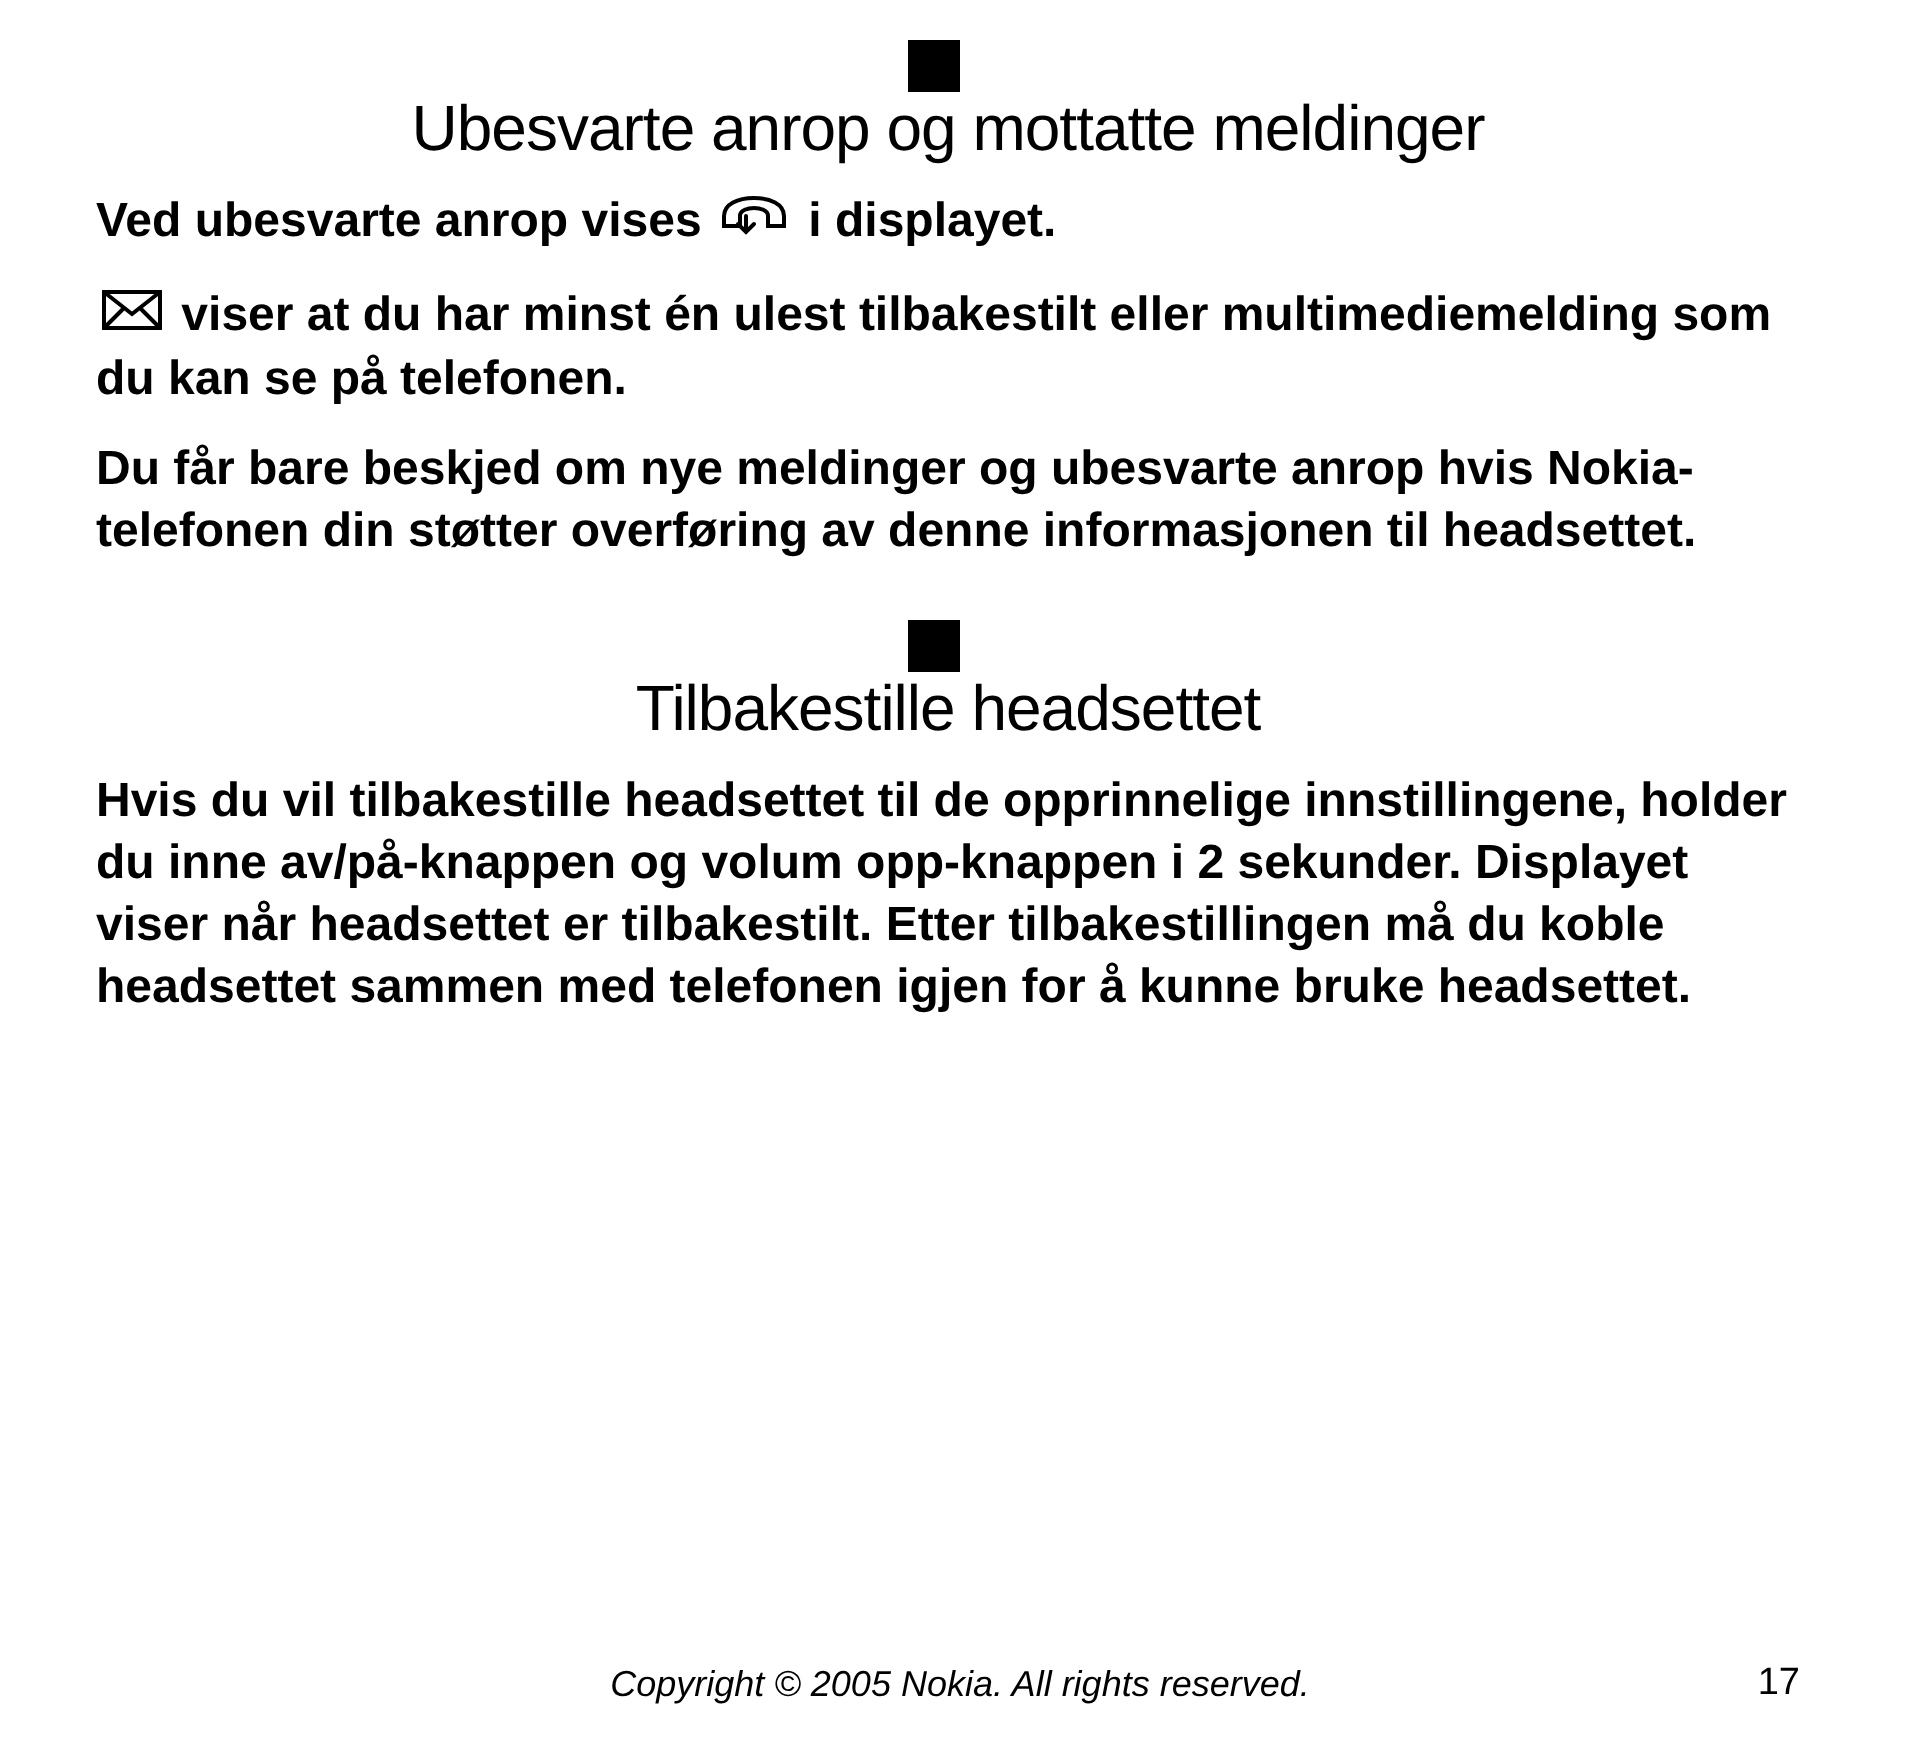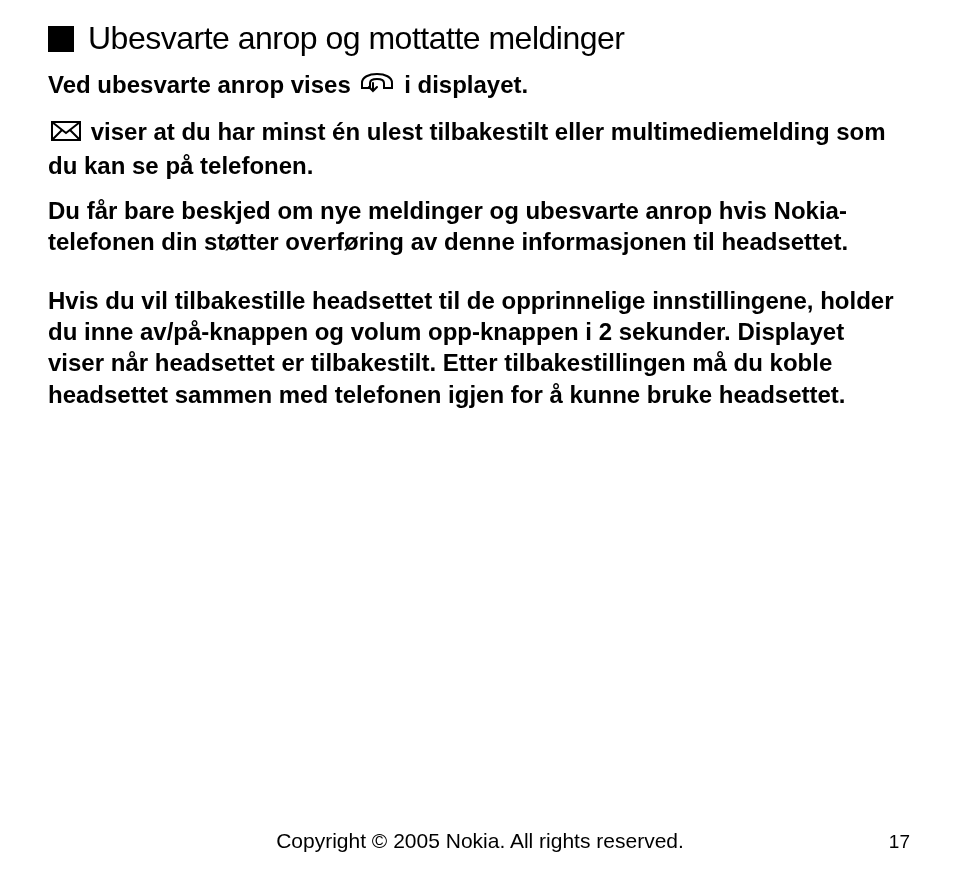--- a/index.html
+++ b/index.html
@@ -9,20 +9,21 @@
     background: #ffffff;
     font-family: Arial, Helvetica, sans-serif;
     color: #000;
     padding: 20px 60px 30px 48px;
     position: relative;
   }
   .heading {
     display: flex;
     align-items: center;
     margin-bottom: 12px;
+    flex-direction: column;
   }
   .heading .square {
     width: 26px;
     height: 26px;
     background: #000;
     margin-right: 14px;
     flex-shrink: 0;
   }
   .heading h2 {
     font-size: 32px;
@@ -42,26 +43,27 @@
   }
   .section2 {
     margin-top: 28px;
   }
   .footer {
     position: absolute;
     bottom: 26px;
     left: 0;
     width: 100%;
     text-align: center;
-    font-size: 21px;
+    font-size: 18px;
+    font-style: italic;
   }
   .page-num {
     position: absolute;
     bottom: 26px;
-    right: 50px;
+    right: 60px;
     font-size: 19px;
   }
 </style>
 </head>
 <body>
 
 <div class="heading">
   <div class="square"></div>
   <h2>Ubesvarte anrop og mottatte meldinger</h2>
 </div>
@@ -84,17 +86,21 @@
       <path d="M 2 2 L 16 13 L 30 2" fill="none" stroke="#000" stroke-width="2"></path>
       <path d="M 2 20 L 12 10 M 30 20 L 20 10" fill="none" stroke="#000" stroke-width="2"></path>
     </svg>
   </span>
   <span> viser at du har minst én ulest tilbakestilt eller multimediemelding som du kan se på telefonen.</span>
 </p>
 
 <p class="para">Du får bare beskjed om nye meldinger og ubesvarte anrop hvis Nokia-telefonen din støtter overføring av denne informasjonen til headsettet.</p>
 
 <div class="section2">
+  <div class="heading">
+    <div class="square"></div>
+    <h2>Tilbakestille headsettet</h2>
+  </div>
   <p class="para">Hvis du vil tilbakestille headsettet til de opprinnelige innstillingene, holder du inne av/på-knappen og volum opp-knappen i 2 sekunder. Displayet viser når headsettet er tilbakestilt. Etter tilbakestillingen må du koble headsettet sammen med telefonen igjen for å kunne bruke headsettet.</p>
 </div>
 
 <div class="footer">Copyright © 2005 Nokia. All rights reserved.</div>
 <div class="page-num">17</div>
 
 </body></html>

